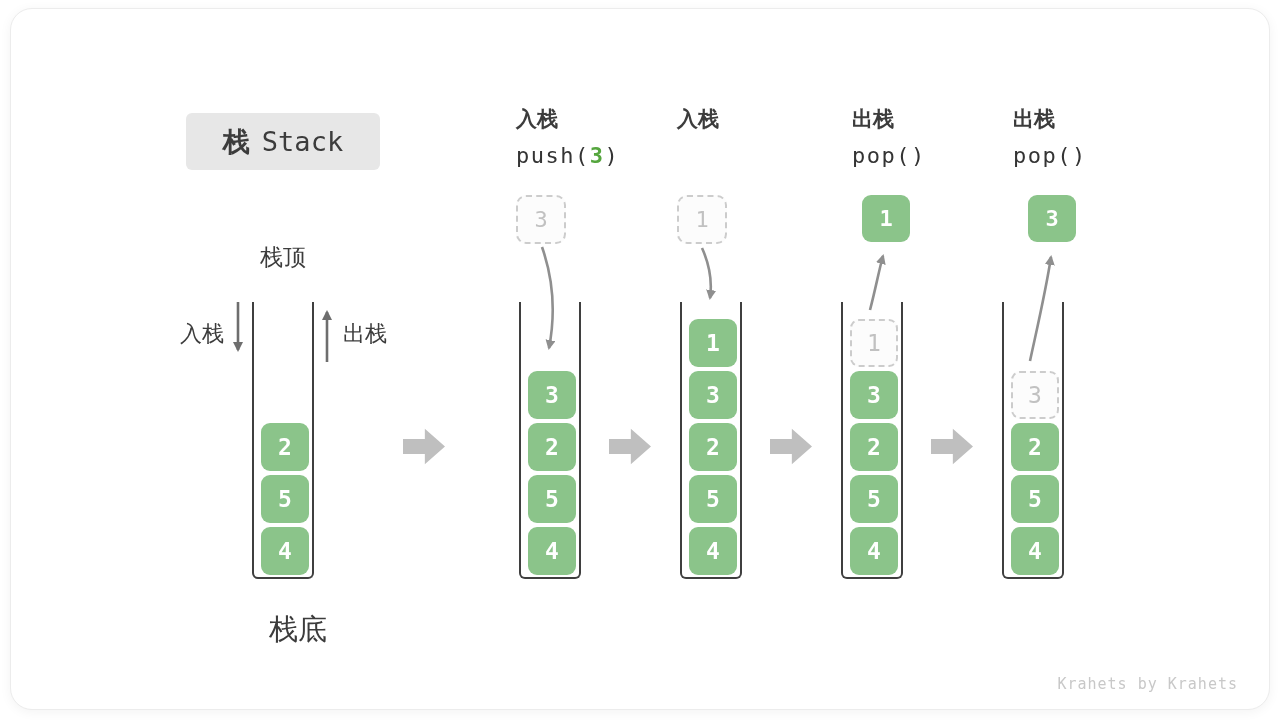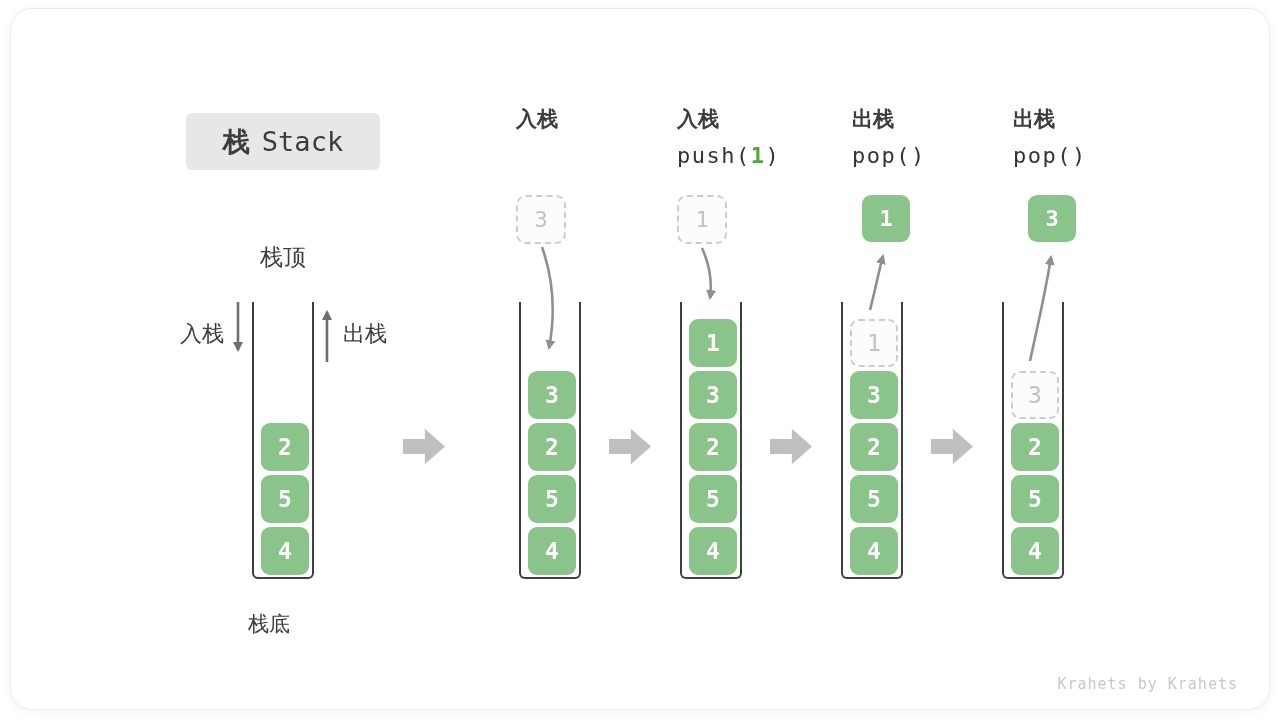--- a/index.html
+++ b/index.html
@@ -24,21 +24,21 @@
     box-shadow:0 2px 12px rgba(0,0,0,0.05);}
 
   .title-box{position:absolute;left:186px;top:113px;width:194px;height:57px;
     background:var(--title-bg);border-radius:6px;display:flex;align-items:center;
     justify-content:center;gap:12px;color:var(--text-dark);}
   .title-box .zh{font-size:27px;font-weight:700;}
   .title-box .en{font-size:27px;font-weight:500;font-family:"DejaVu Sans Mono","Liberation Mono",monospace;}
 
   .lbl{position:absolute;color:var(--text-dark);font-weight:400;}
   .top-lbl{left:233px;top:242px;width:100px;text-align:center;font-size:23px;}
-  .bottom-lbl{left:219px;top:610px;width:100px;text-align:center;font-size:21px;}
+  .bottom-lbl{left:227px;top:610px;width:100px;text-align:right;font-size:29px;}
   .push-lbl{left:150px;top:319px;width:74px;text-align:right;font-size:22px;}
   .pop-lbl{left:343px;top:319px;width:80px;text-align:left;font-size:22px;}
 
   .stage-label{position:absolute;top:106px;width:170px;color:var(--text-dark);}
   .stage-label .zh{font-size:21px;font-weight:700;line-height:26px;margin-bottom:9px;}
   .stage-label .code{font-size:22px;line-height:30px;color:#343434;
     font-family:"DejaVu Sans Mono","Liberation Mono",monospace;letter-spacing:1.5px;}
   .stage-label .code .arg{color:var(--green-dark);font-weight:700;}
 
   .stack-container{position:absolute;top:302px;width:62px;height:277px;
@@ -79,24 +79,24 @@
     <span class="en">Stack</span>
   </div>
 
   <div class="lbl top-lbl">栈顶</div>
   <div class="lbl push-lbl">入栈</div>
   <div class="lbl pop-lbl">出栈</div>
   <div class="lbl bottom-lbl">栈底</div>
 
   <div class="stage-label" style="left:516px">
     <div class="zh">入栈</div>
+    <div class="code"><span>push(</span><span class="arg">3</span><span>)</span></div>
   </div>
   <div class="stage-label" style="left:677px">
     <div class="zh">入栈</div>
-    <div class="code"><span>push(</span><span class="arg">1</span><span>)</span></div>
   </div>
   <div class="stage-label" style="left:852px">
     <div class="zh">出栈</div>
     <div class="code"><span>pop(</span><span class="arg"></span><span>)</span></div>
   </div>
   <div class="stage-label" style="left:1013px">
     <div class="zh">出栈</div>
     <div class="code"><span>pop(</span><span class="arg"></span><span>)</span></div>
   </div>
 

